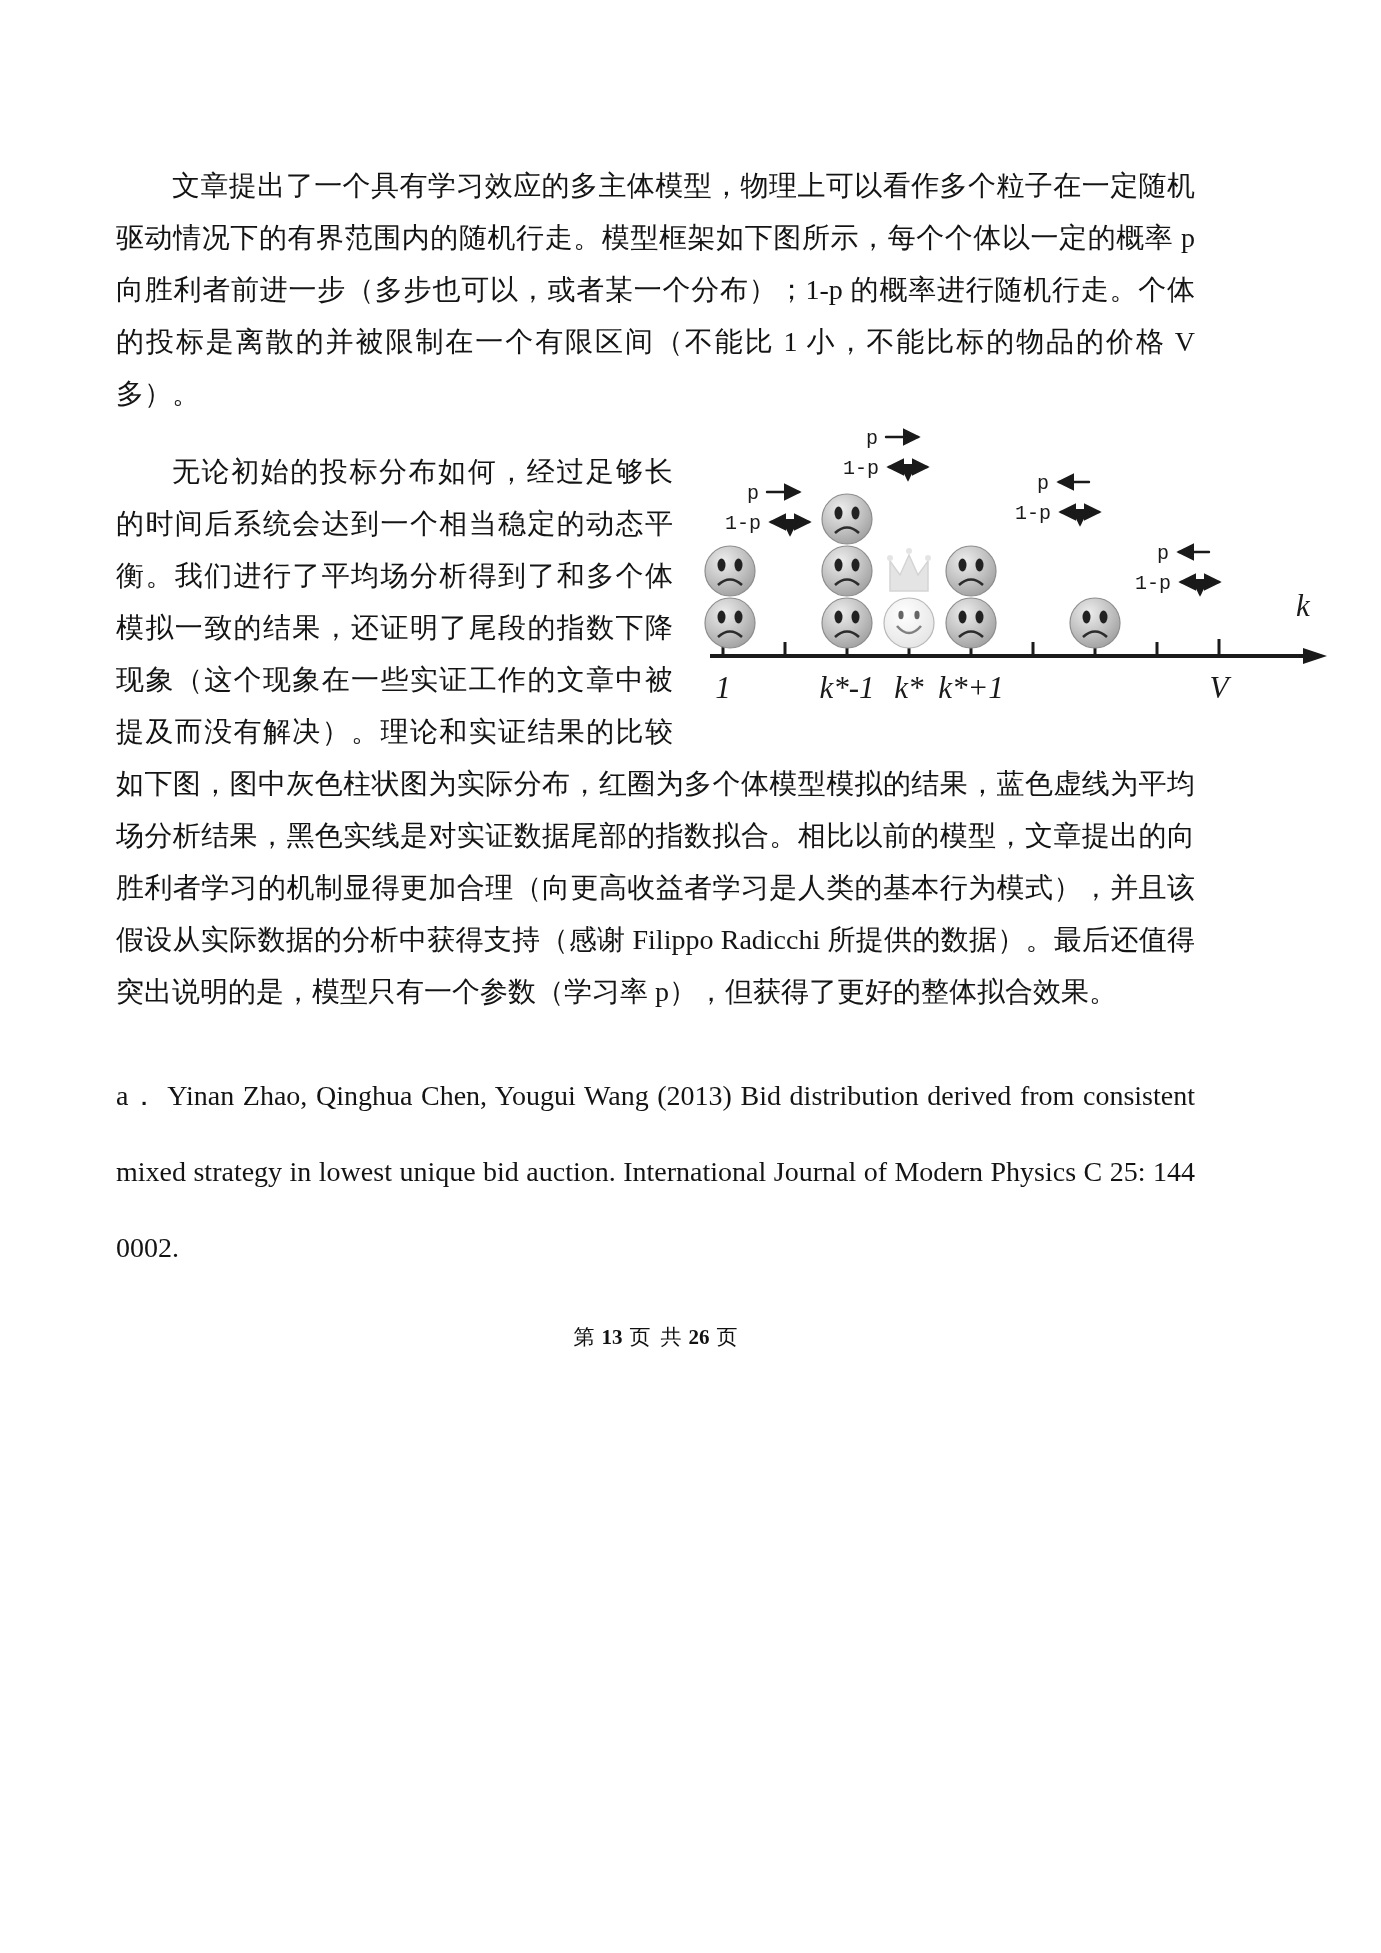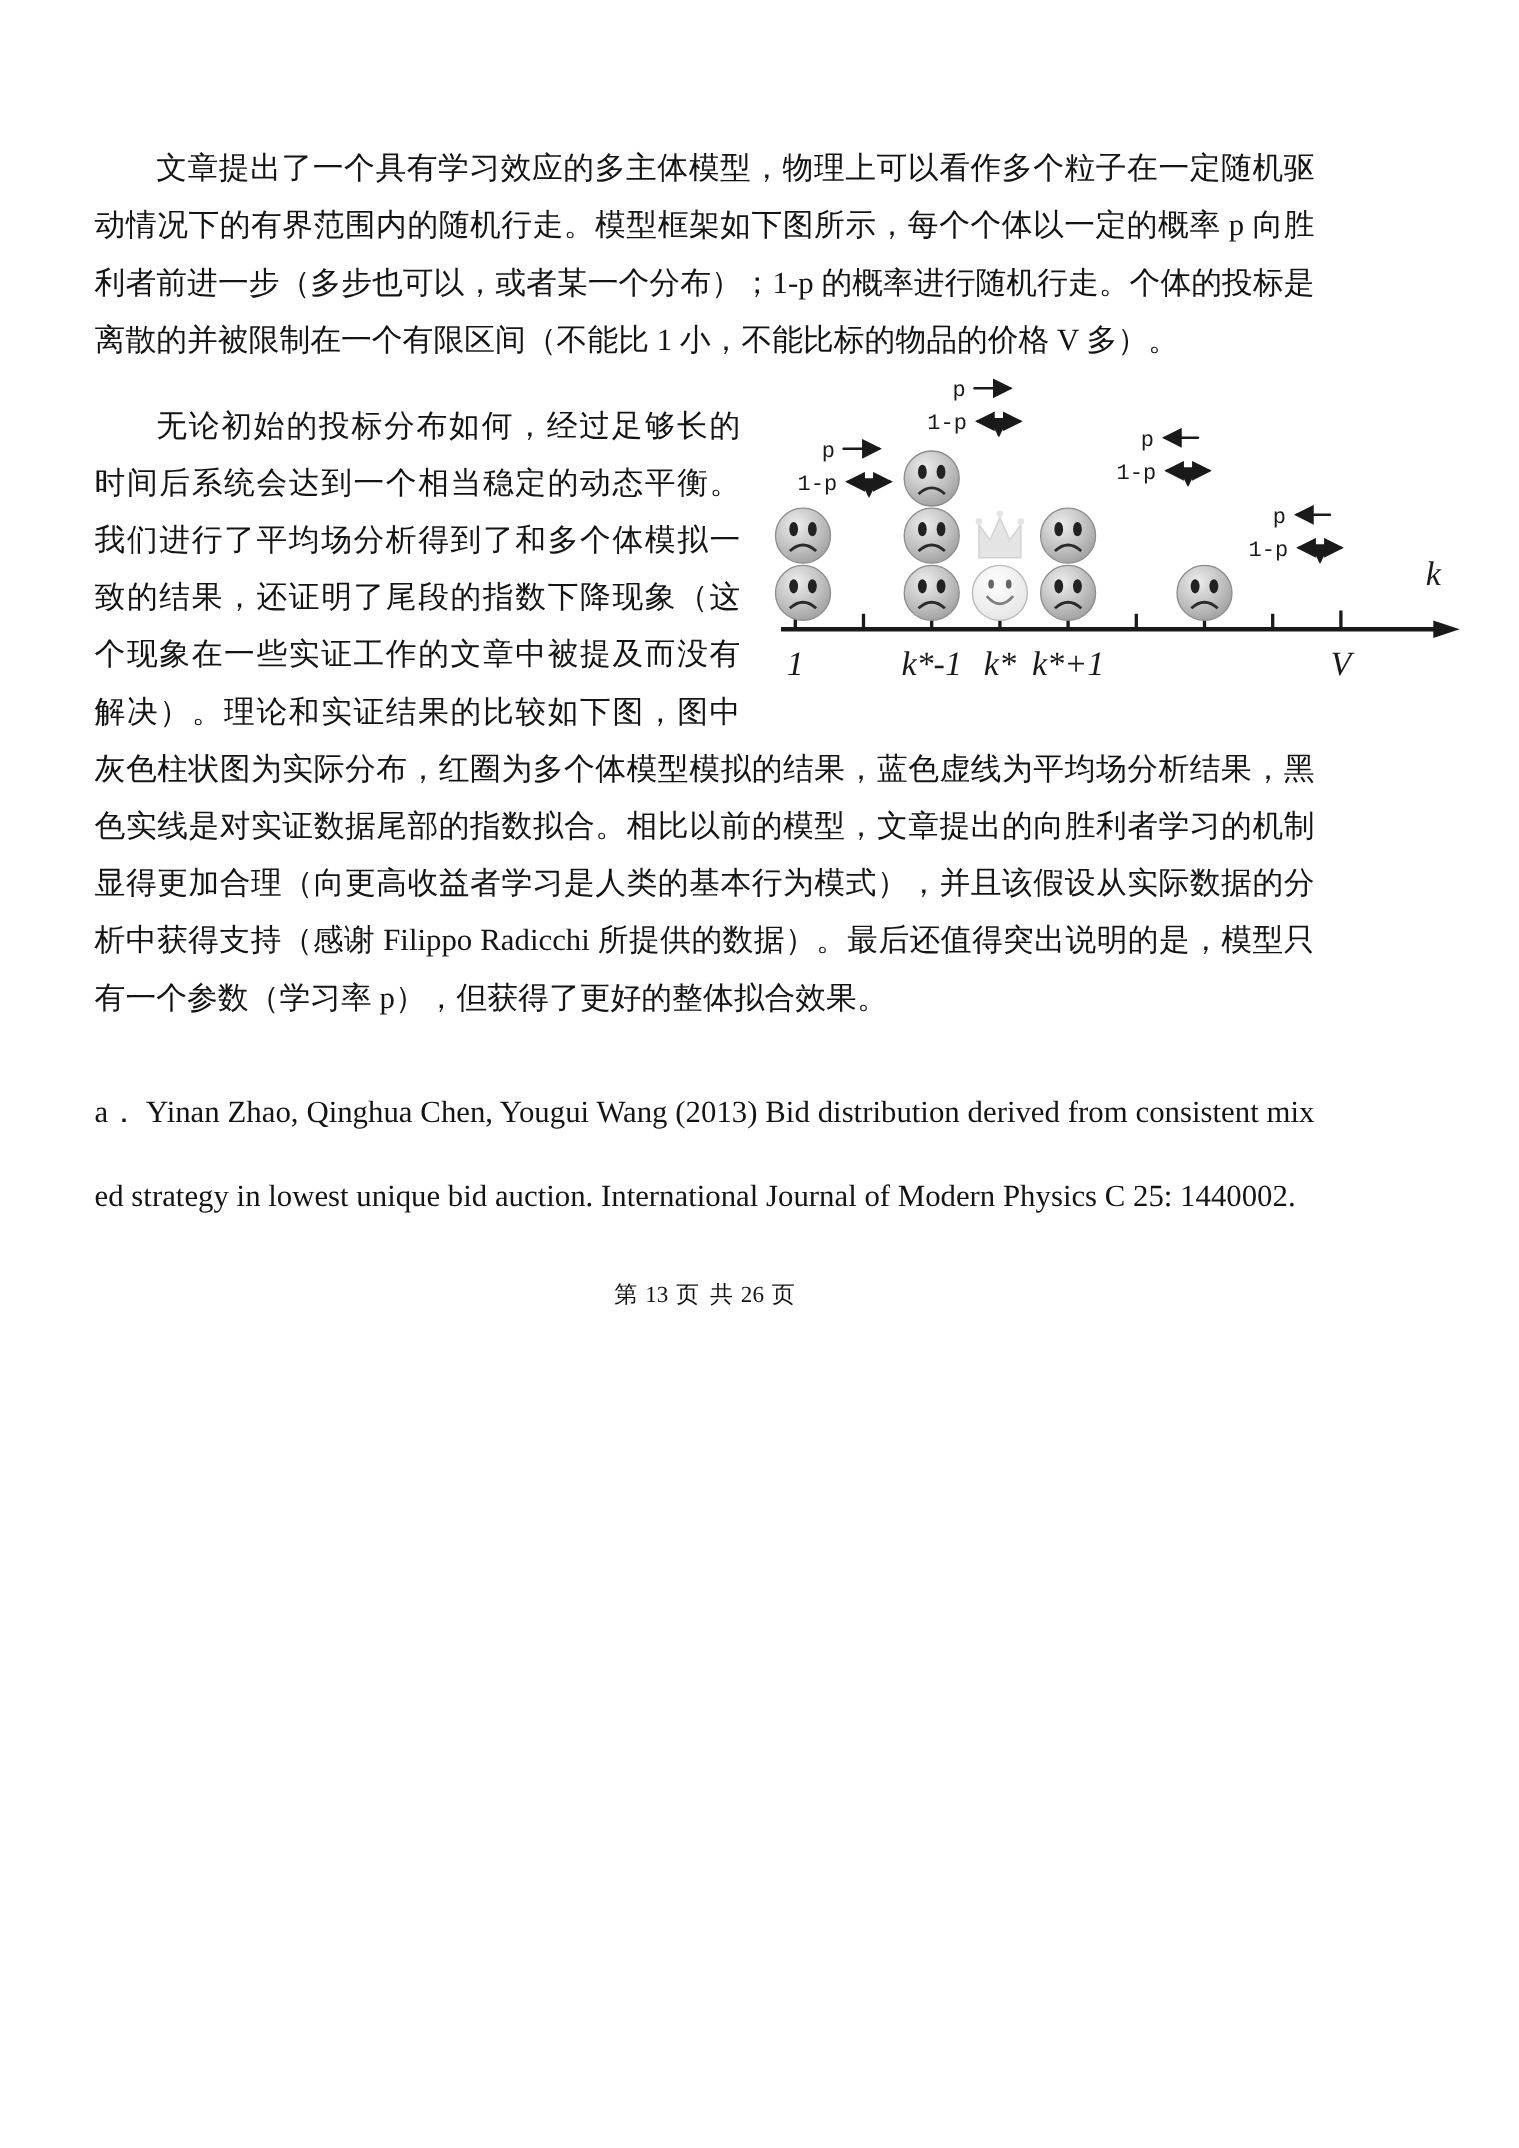--- a/index.html
+++ b/index.html
@@ -1,21 +1,21 @@
 <!DOCTYPE html>
 <html><head>
 <meta charset="utf-8">
 <style>
   html,body{margin:0;padding:0;background:#e8e8e8;}
   .page{
     width:1381px;height:1953px;background:#ffffff;position:relative;
     margin:0 auto;overflow:hidden;color:#141414;
     font-family:"Liberation Serif","DejaVu Serif",serif;
   }
-  .content{padding:128px 186px 0 86px;}
+  .content{padding:128px 186px 0 116px;margin-top:32px;}
   .para{
     margin:0 0 26px 0;font-size:28px;line-height:52px;
     text-align:justify;text-indent:2em;color:#141414;
   }
   .para.note{margin-top:30px;}
   .ref{
     margin:40px 0 0 0;font-size:28px;line-height:76px;
     text-align:justify;text-indent:0;word-break:break-all;
   }
   .ref.second{margin-top:22px;}
@@ -25,21 +25,21 @@
   }
   .fig svg{display:block;width:100%;height:auto;}
   .tick-label{font-size:31px;font-style:italic;fill:#1a1a1a;}
   .axis-letter{font-size:31px;font-style:italic;fill:#1a1a1a;}
   .plabel{font-size:20px;fill:#1a1a1a;font-family:"Liberation Mono","DejaVu Sans Mono",monospace;}
   .footer{
     margin-top:36px;text-align:center;font-size:21px;color:#111;
     line-height:30px;
   }
   .footer span{margin:0 5px;}
-  .footer .num{font-weight:normal;margin:0 2px;}
+  .footer .num{font-weight:bold;margin:0 2px;}
 </style>
 </head>
 <body>
 
 <div class="page">
   <div class="content">
 
     <p class="para">文章提出了一个具有学习效应的多主体模型，物理上可以看作多个粒子在一定随机驱动情况下的有界范围内的随机行走。模型框架如下图所示，每个个体以一定的概率 p 向胜利者前进一步（多步也可以，或者某一个分布）；1-p 的概率进行随机行走。个体的投标是离散的并被限制在一个有限区间（不能比 1 小，不能比标的物品的价格 V 多）。</p>
 
     <p class="para">

